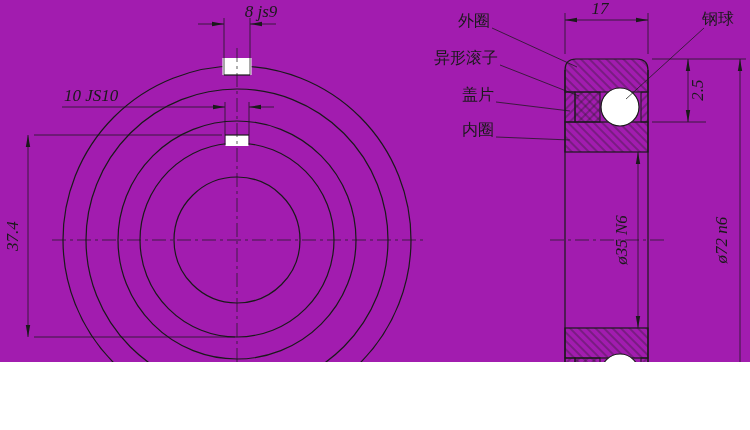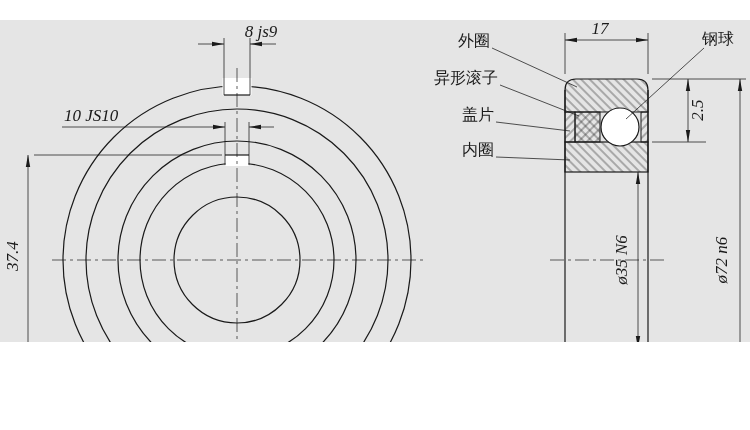--- a/index.html
+++ b/index.html
@@ -1,17 +1,17 @@
 <!DOCTYPE html>
 <html><head>
 <meta charset="utf-8">
 <style>
   html,body{margin:0;padding:0;background:#ffffff;}
-  .canvas{width:750px;height:322px;position:relative;background:#e5e5e5;overflow:hidden;
-          font-family:"Liberation Sans",sans-serif;margin-top:20px;}
+  .canvas{width:750px;height:362px;position:relative;background:#a21caf;overflow:hidden;
+          font-family:"Liberation Sans",sans-serif;}
   svg{display:block;}
   .thick{stroke:#1a1a1a;stroke-width:1.2;fill:none;}
   .thin{stroke:#1a1a1a;stroke-width:0.75;fill:none;}
   .cl{stroke:#1a1a1a;stroke-width:0.7;fill:none;stroke-dasharray:14 4 3 4;}
   .arr{fill:#1a1a1a;stroke:none;}
   .dim{font-family:"Liberation Serif",serif;font-style:italic;font-size:17px;fill:#1a1a1a;}
   .cjk{font-family:"Liberation Sans",sans-serif;font-size:16px;fill:#1a1a1a;}
   .white{fill:#ffffff;stroke:none;}
 </style>
 </head>

